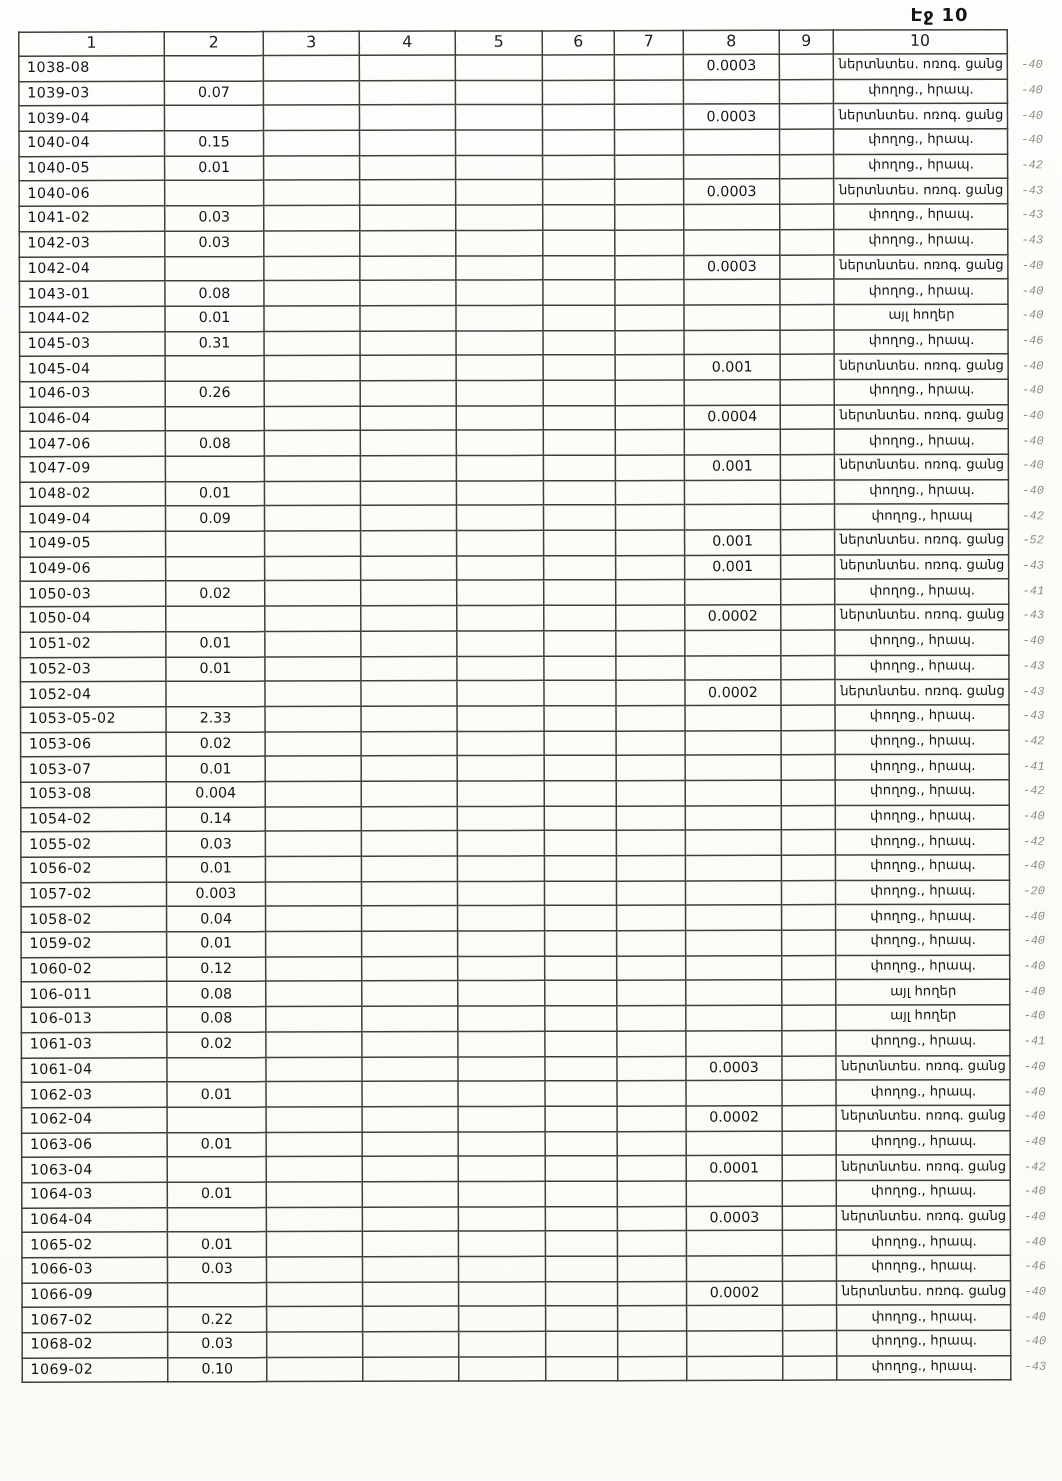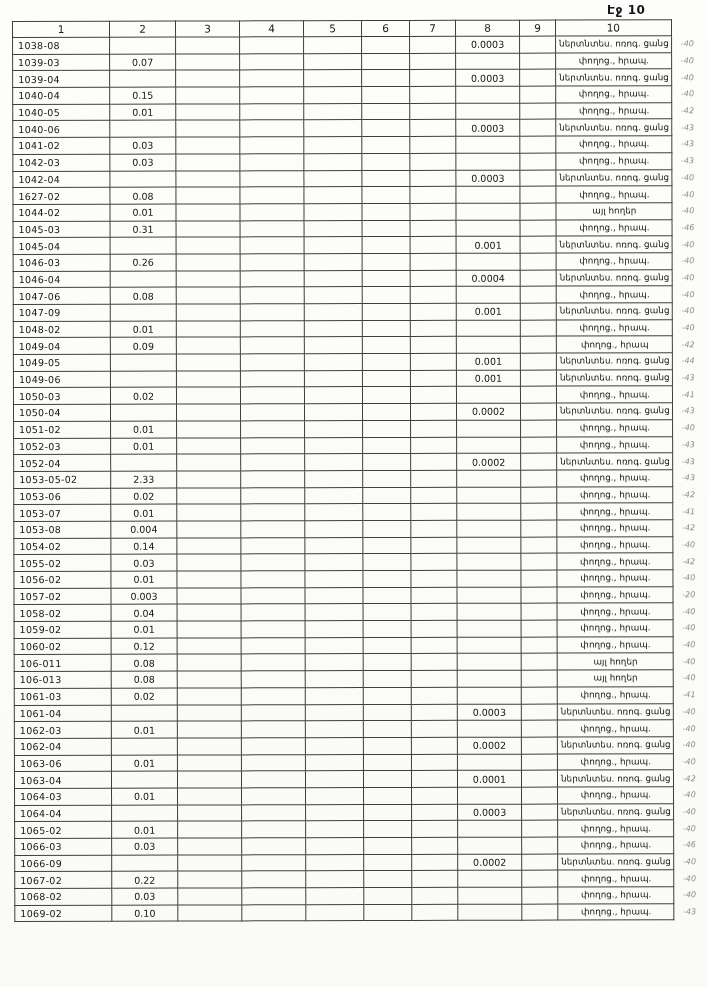--- a/index.html
+++ b/index.html
@@ -77,20 +77,21 @@
     color: #161616;
   }
   td.markcell, th.markcell {
     border: none;
     background: transparent;
     font-size: 8px;
     color: #8e8c86;
     text-align: left;
     padding-left: 9px;
     font-style: italic;
+    font-family: Liberation Mono, monospace;
   }
 </style>
 </head>
 <body>
 
 <div class="page">
 
   <div class="page-label">Էջ 10</div>
 
   <div class="table-wrap">
@@ -235,21 +236,21 @@
             <td class="num"></td>
             <td class="num"></td>
             <td class="num"></td>
             <td class="num"></td>
             <td class="num">0.0003</td>
             <td class="num"></td>
             <td class="use">ներտնտես. ոռոգ. ցանց</td>
             <td class="markcell">-40</td>
           </tr>
           <tr>
-            <td class="code">1627-02</td>
+            <td class="code">1043-01</td>
             <td class="num">0.08</td>
             <td class="num"></td>
             <td class="num"></td>
             <td class="num"></td>
             <td class="num"></td>
             <td class="num"></td>
             <td class="num"></td>
             <td class="num"></td>
             <td class="use">փողոց., հրապ.</td>
             <td class="markcell">-40</td>
@@ -375,21 +376,21 @@
             <td class="code">1049-05</td>
             <td class="num"></td>
             <td class="num"></td>
             <td class="num"></td>
             <td class="num"></td>
             <td class="num"></td>
             <td class="num"></td>
             <td class="num">0.001</td>
             <td class="num"></td>
             <td class="use">ներտնտես. ոռոգ. ցանց</td>
-            <td class="markcell">-44</td>
+            <td class="markcell">-52</td>
           </tr>
           <tr>
             <td class="code">1049-06</td>
             <td class="num"></td>
             <td class="num"></td>
             <td class="num"></td>
             <td class="num"></td>
             <td class="num"></td>
             <td class="num"></td>
             <td class="num">0.001</td>

